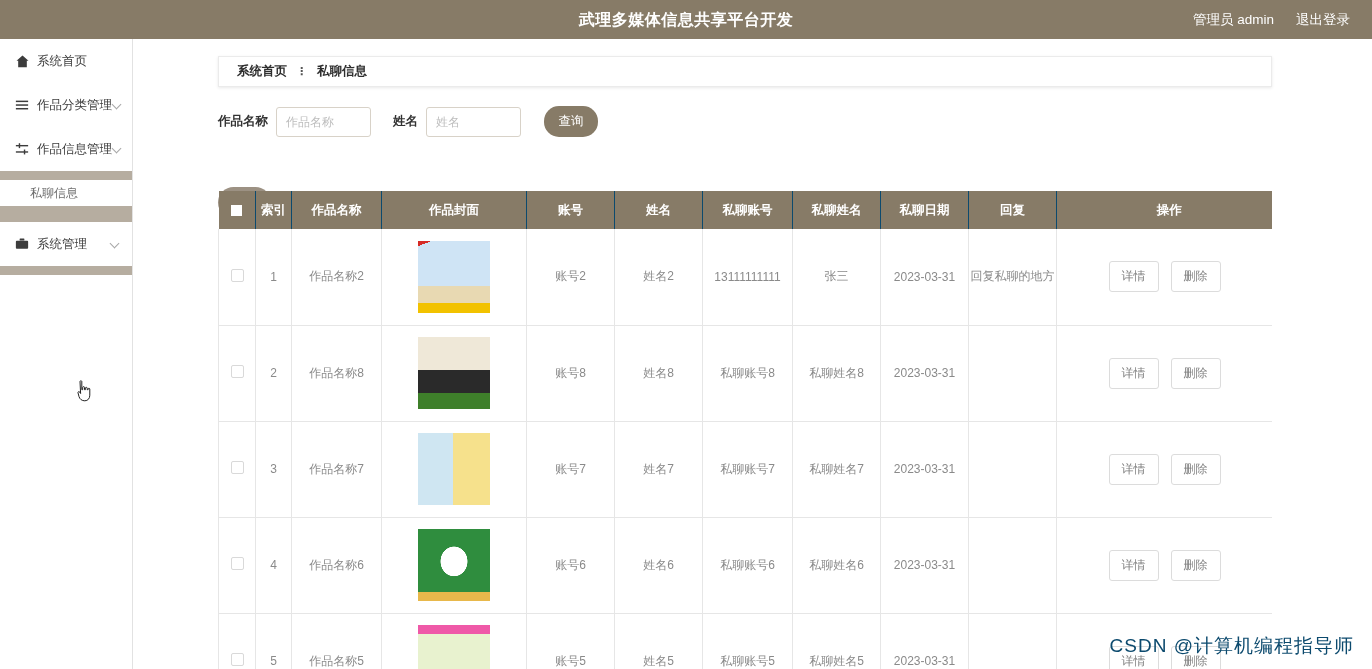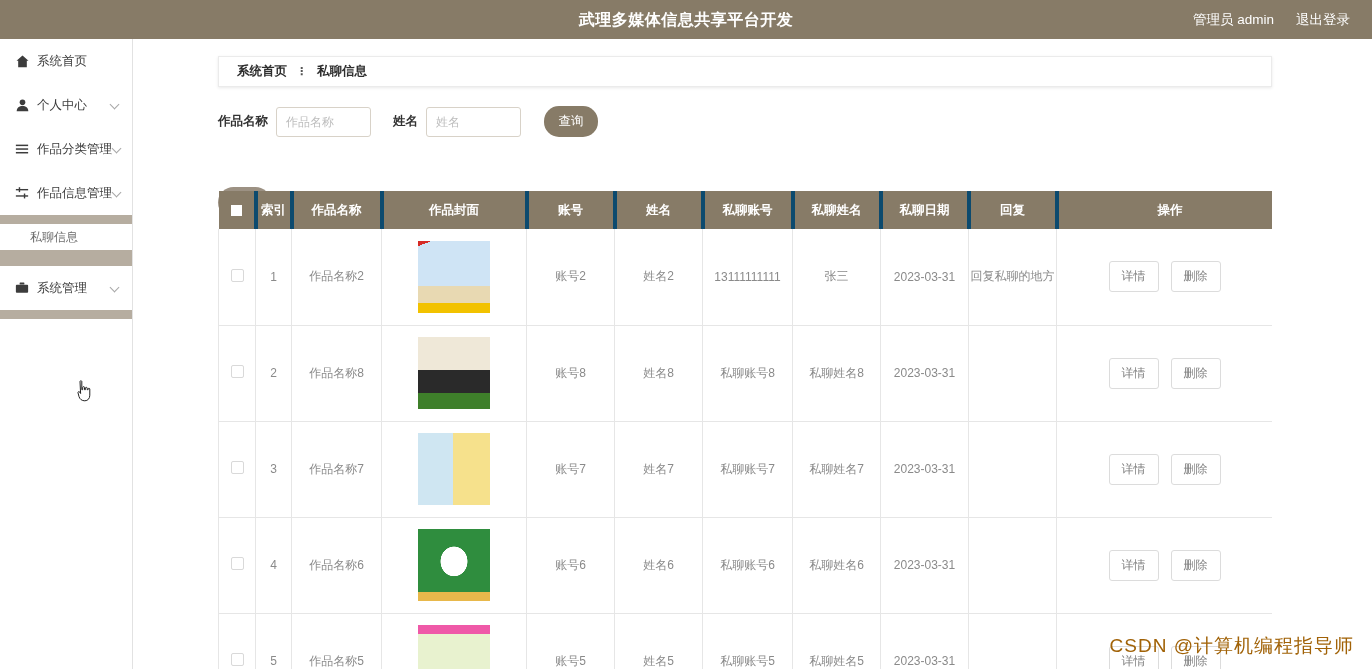--- a/index.html
+++ b/index.html
@@ -161,21 +161,21 @@
     border-collapse: collapse;
     width: 1054px;
     table-layout: fixed;
   }
   table.grid th {
     background: #877b67;
     color: #ffffff;
     font-size: 12.5px;
     font-weight: bold;
     height: 38px;
-    border-right: 4px solid #0c4a6e;
+    border-right: 1px solid #0c4a6e;
     text-align: center;
   }
   table.grid th:last-child { border-right: none; padding-left: 10px; }
   table.grid td {
     border: 1px solid #e6e6e6;
     border-top: none;
     height: 96px;
     text-align: center;
     font-size: 12px;
     color: #8a8a8a;
@@ -215,21 +215,21 @@
     background: #ffffff;
     color: #808080;
     font-size: 12px;
     cursor: pointer;
     font-family: Liberation Sans, sans-serif;
   }
   
   .watermark {
     position: absolute; right: 18px; bottom: 10px;
     font-size: 19px;
-    color: #a16207;
+    color: #0c4a6e;
     letter-spacing: 1px;
     pointer-events: none;
     white-space: nowrap;
   }
   
   .th1 { background:
       linear-gradient(160deg, rgba(214,32,26,.95) 0 16%, transparent 16%) no-repeat left top/38% 30%,
       linear-gradient(180deg,#cfe4f5 0 62%,#e8d9b2 62% 86%,#f2c200 86% 100%),
       #e9eef4;
   }
@@ -266,30 +266,20 @@
 
   <div class="menu-item">
     <span class="mi-icon">
       <svg width="15" height="15" viewBox="0 0 16 16">
           <path d="M8 1.6 1.6 7.1h1.8V14h9.2V7.1h1.8z" fill="#3c3c3c"></path>
         </svg>
     </span>
     <span class="mi-label">系统首页</span>
   </div>
 
-  <div class="menu-item">
-    <span class="mi-icon">
-      <svg width="15" height="15" viewBox="0 0 16 16">
-          <circle cx="8" cy="4.6" r="3" fill="#3c3c3c"></circle>
-          <path d="M1.8 14c0-3.4 2.8-5.4 6.2-5.4s6.2 2 6.2 5.4z" fill="#3c3c3c"></path>
-        </svg>
-    </span>
-    <span class="mi-label">个人中心</span>
-    <span class="chev"></span>
-  </div>
 
 
   <div class="menu-item">
     <span class="mi-icon">
       <svg width="14" height="14" viewBox="0 0 16 16">
           <rect x="1" y="3" width="14" height="1.7" fill="#3c3c3c"></rect>
           <rect x="1" y="7.2" width="14" height="1.7" fill="#3c3c3c"></rect>
           <rect x="1" y="11.4" width="14" height="1.7" fill="#3c3c3c"></rect>
         </svg>
     </span>

